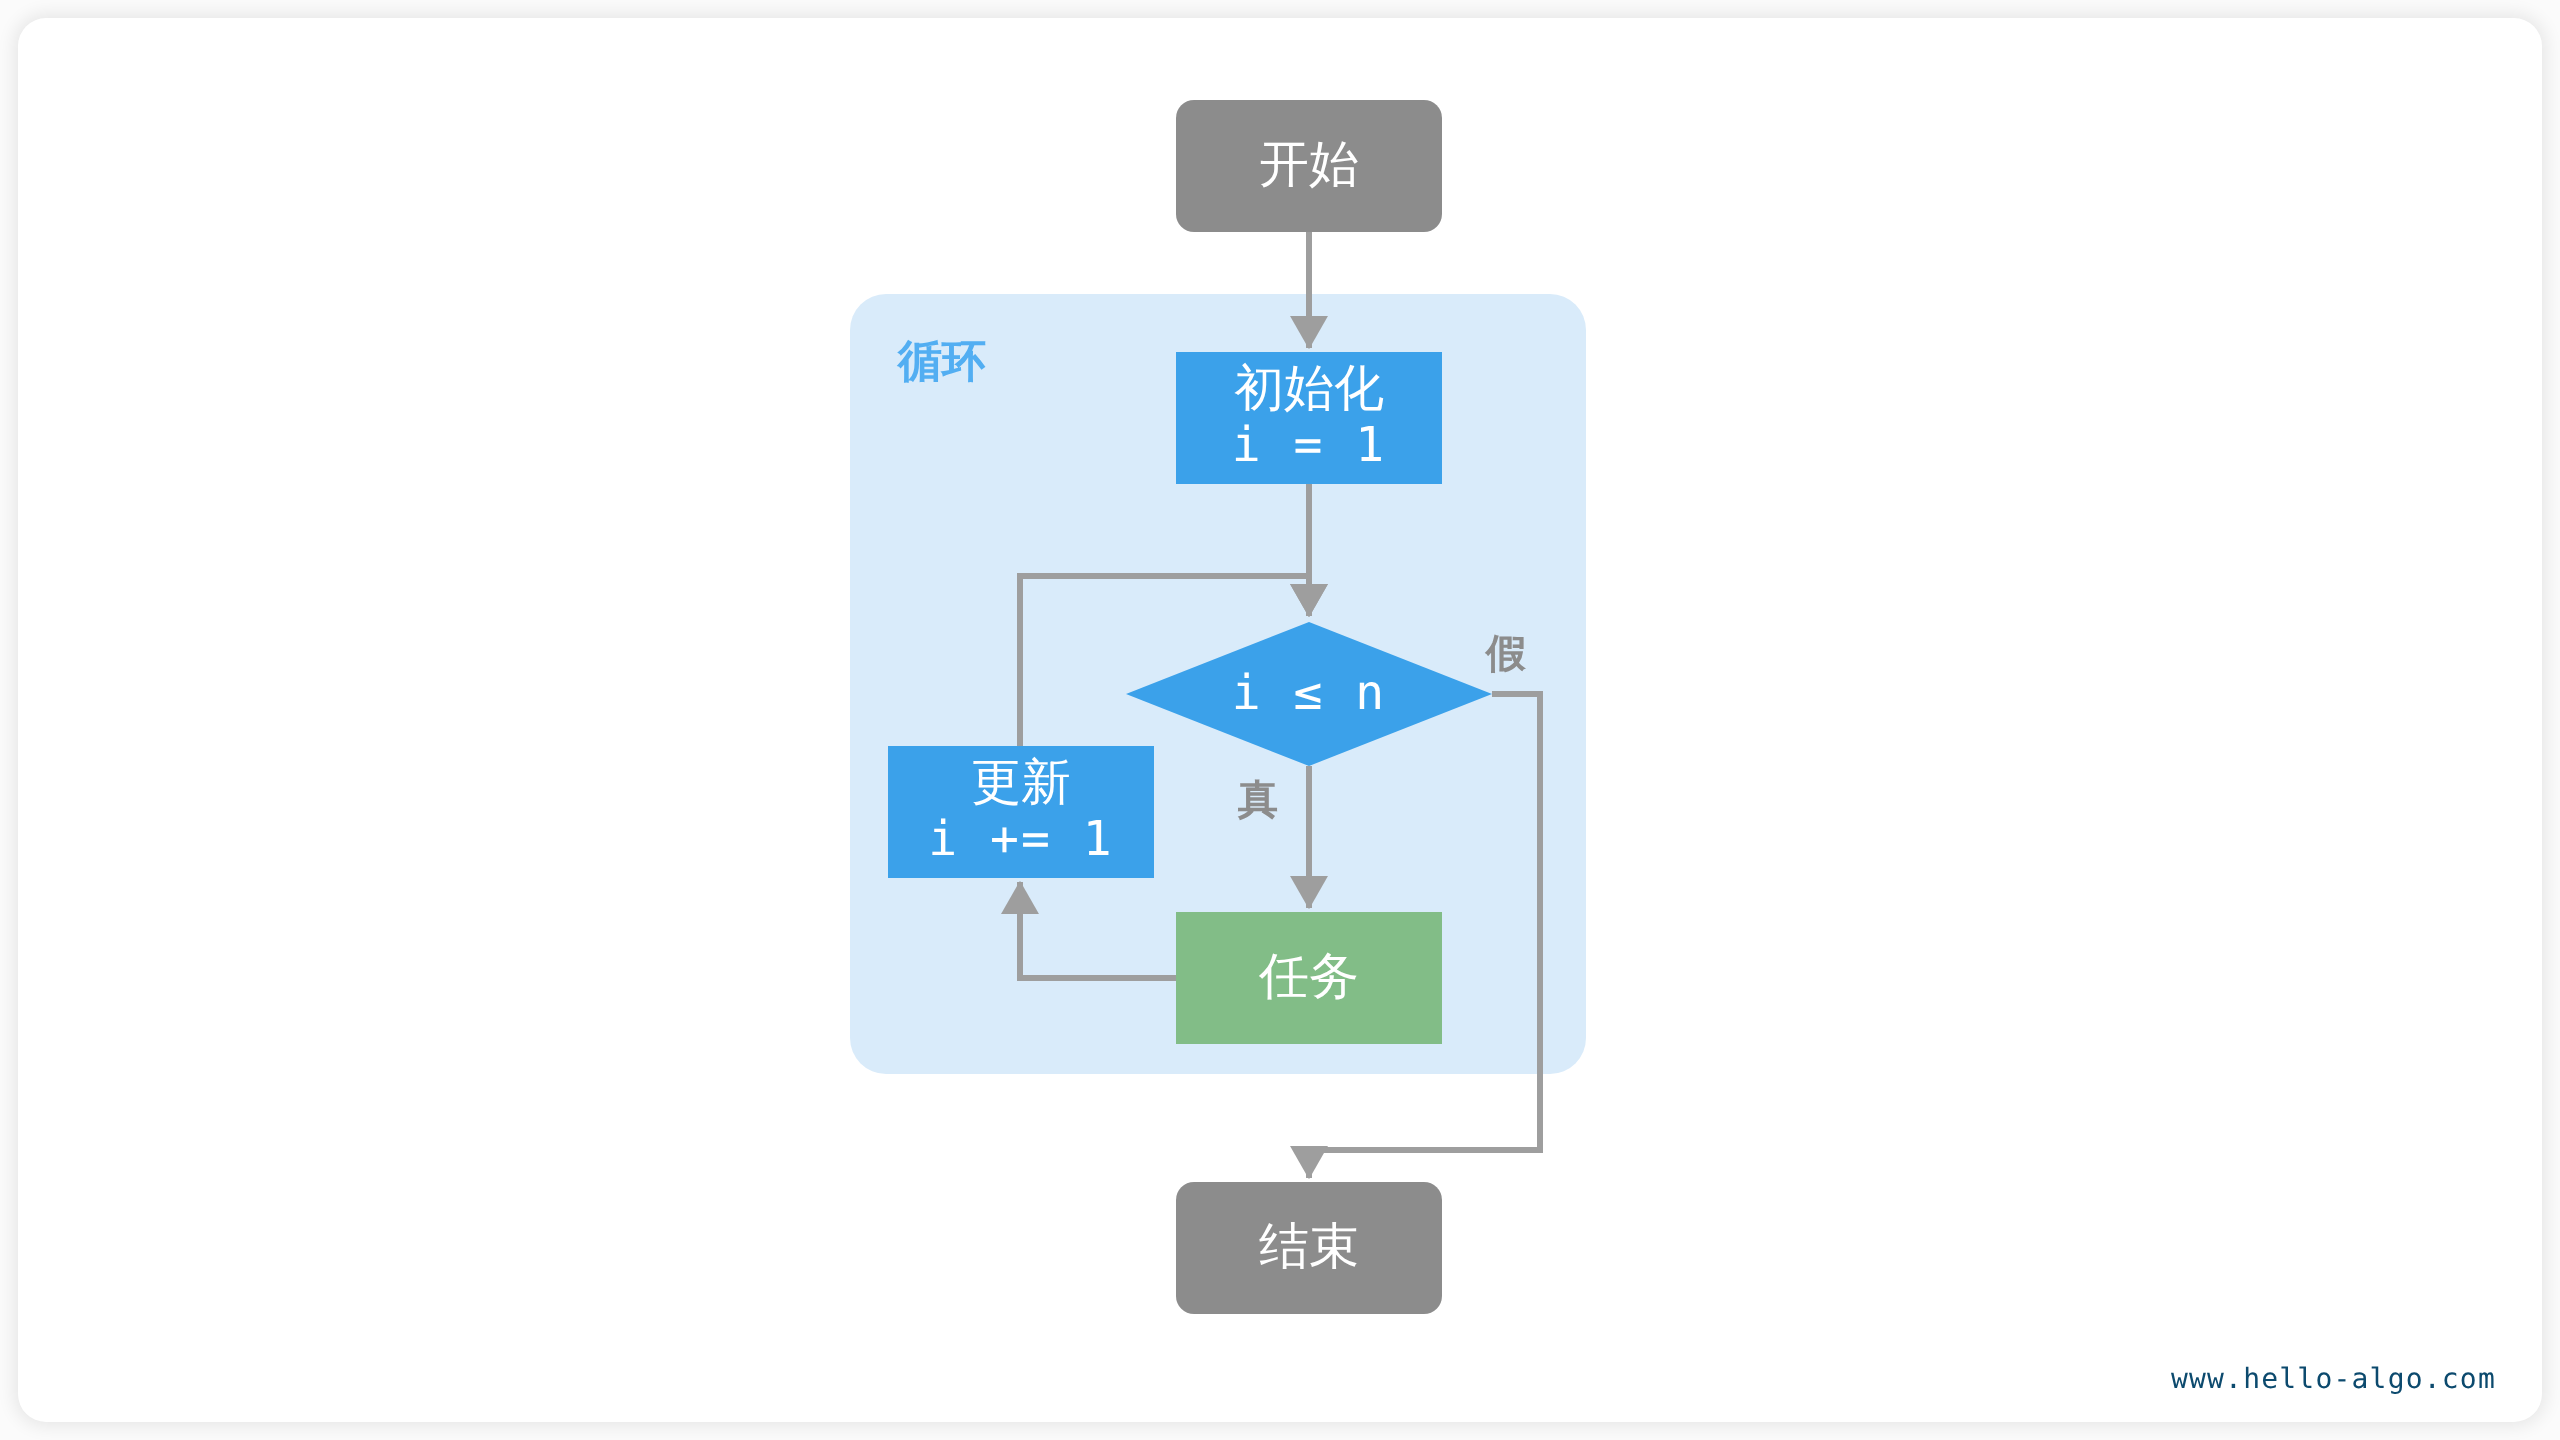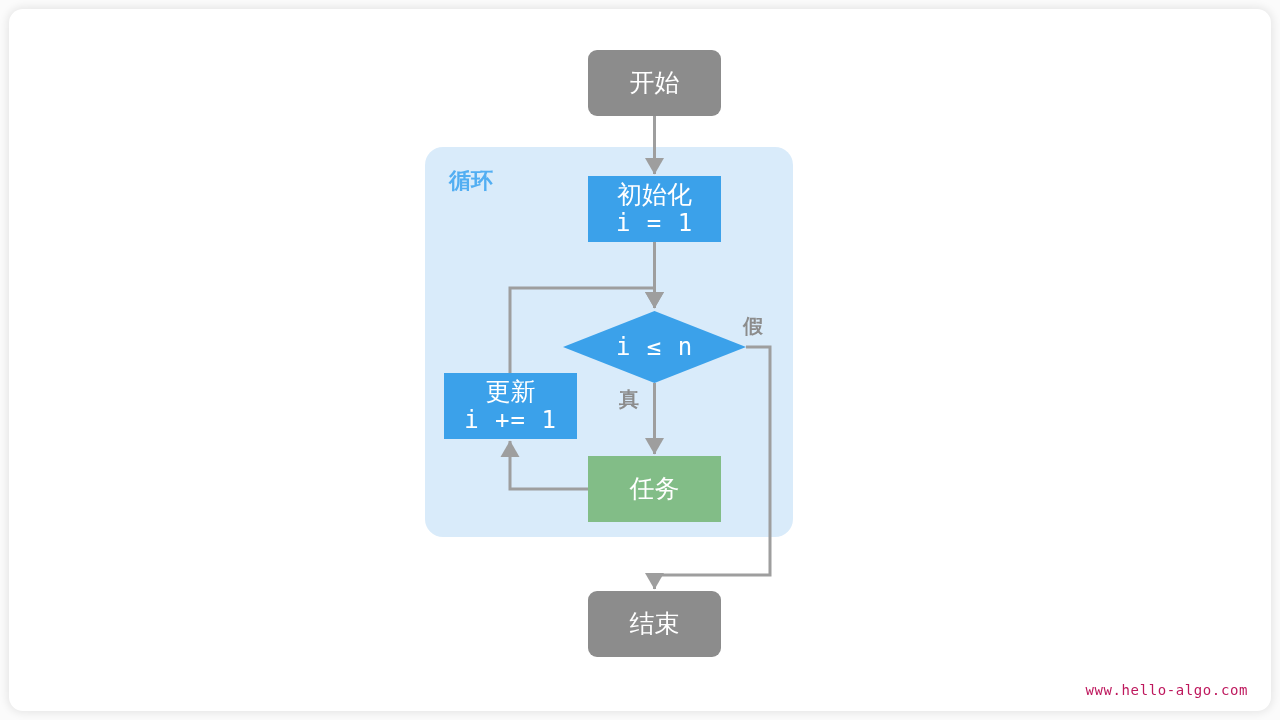--- a/index.html
+++ b/index.html
@@ -66,21 +66,21 @@
     stroke: #9e9e9e;
     stroke-width: 3;
     fill: none;
   }
   .watermark {
     position: absolute;
     right: 32px;
     bottom: 22px;
     font-family: "DejaVu Sans Mono", monospace;
     font-size: 14px;
-    color: #be185d;
+    color: #0c4a6e;
     letter-spacing: 0.6px;
     white-space: nowrap;
   }
 </style>
 </head>
 <body>
 
 <div id="page">
   <div id="card"></div>
 

